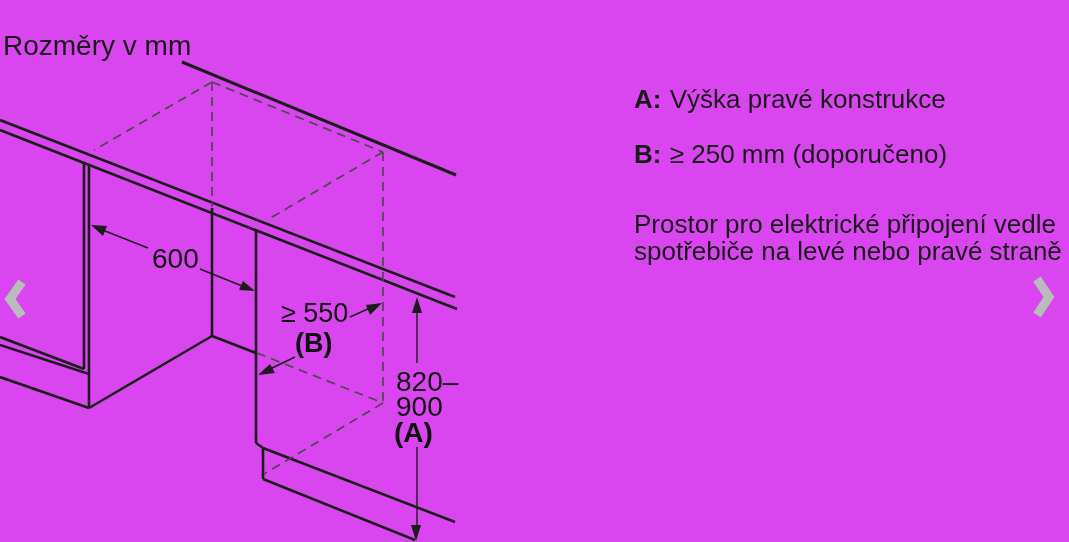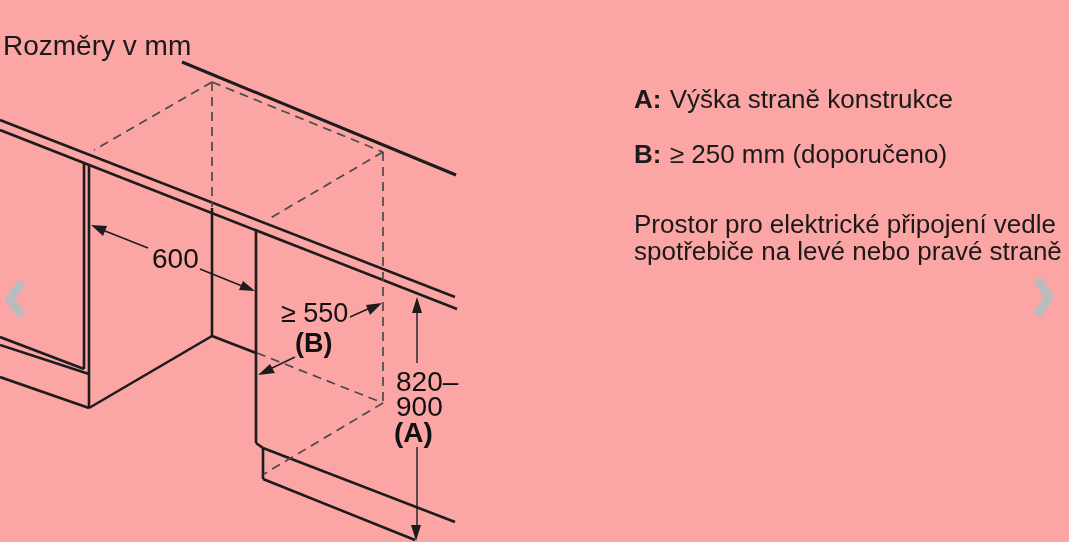--- a/index.html
+++ b/index.html
@@ -1,17 +1,17 @@
 <!DOCTYPE html>
 <html><head>
 <meta charset="utf-8">
 <style>
   html,body{margin:0;padding:0;background:#fff;}
   body{width:1069px;height:542px;font-family:"Liberation Sans",sans-serif;overflow:hidden;}
-  #stage{position:relative;width:1069px;height:542px;background:#fca5a5;}
+  #stage{position:relative;width:1069px;height:542px;background:#d946ef;}
 
   .page-title{
     position:absolute;left:3px;top:31px;
     font-size:28px;line-height:1.1;color:#1a1a1a;white-space:nowrap;
   }
 
   .drawing-svg{position:absolute;left:0;top:0;}
 
   .legend{position:absolute;left:634px;top:0;width:445px;color:#1a1a1a;}
   .legend-row{position:absolute;left:0;font-size:26px;line-height:28px;white-space:nowrap;}
@@ -107,21 +107,21 @@
       <polygon points="417,297 412,313 422,313" fill="#1c1c1c"></polygon>
       <polygon points="416,541 411,525 421,525" fill="#1c1c1c"></polygon>
       <text class="dim-label-lg" x="396" y="391">820–</text>
       <text class="dim-label-lg" x="396" y="416">900</text>
       <text class="dim-key-lg" x="394" y="442">(A)</text>
     </g>
   </svg>
 
   <div class="legend">
     <div class="legend-row row-a">
-      <span class="legend-key">A:</span><span>Výška straně konstrukce</span>
+      <span class="legend-key">A:</span><span>Výška pravé konstrukce</span>
     </div>
     <div class="legend-row row-b">
       <span class="legend-key">B:</span><span>≥ 250 mm (doporučeno)</span>
     </div>
     <div class="legend-note">Prostor pro elektrické připojení vedle spotřebiče na levé nebo pravé straně</div>
   </div>
 
   <button class="nav-btn prev">
     <svg width="34" height="52" viewBox="0 0 34 52">
       <polyline points="22,8 10,25 22,42" fill="none" stroke="#b9bbbd" stroke-width="9" stroke-linecap="butt" stroke-linejoin="miter"></polyline>

